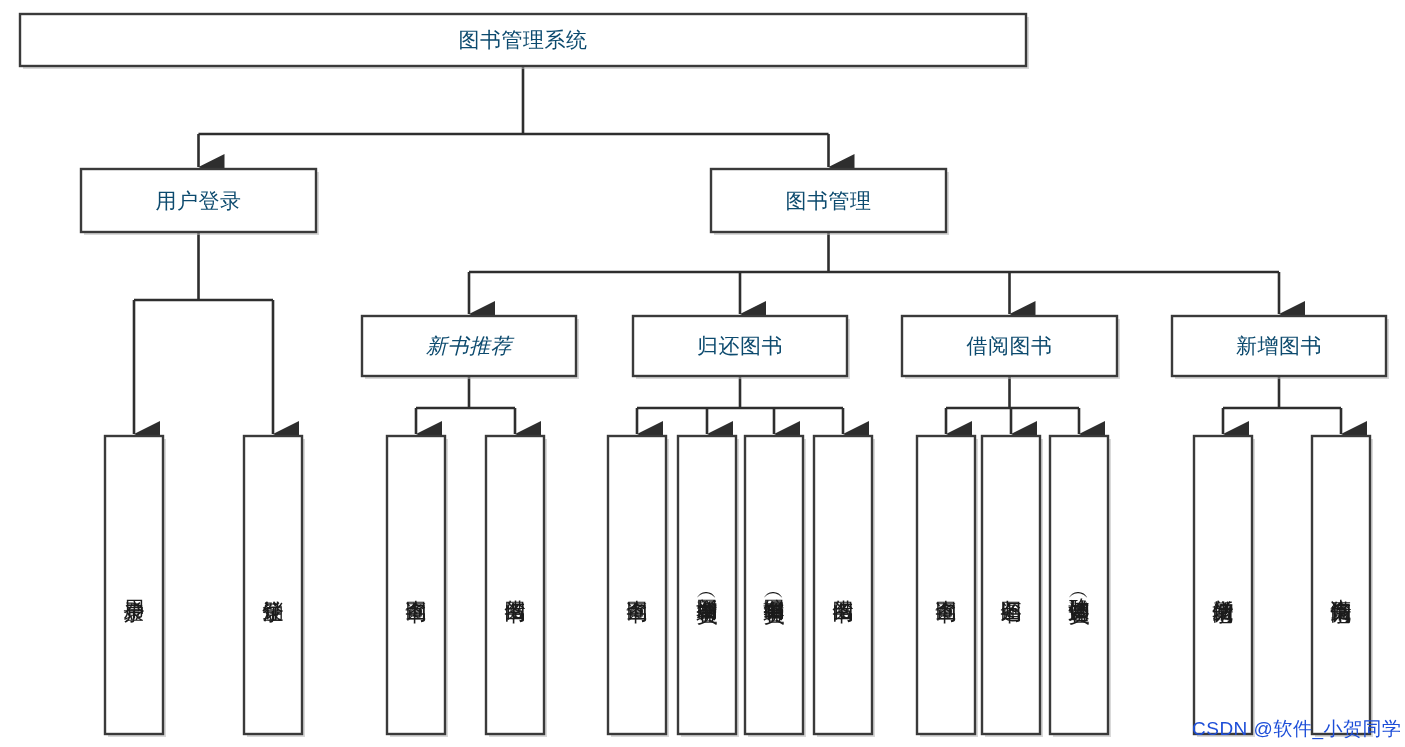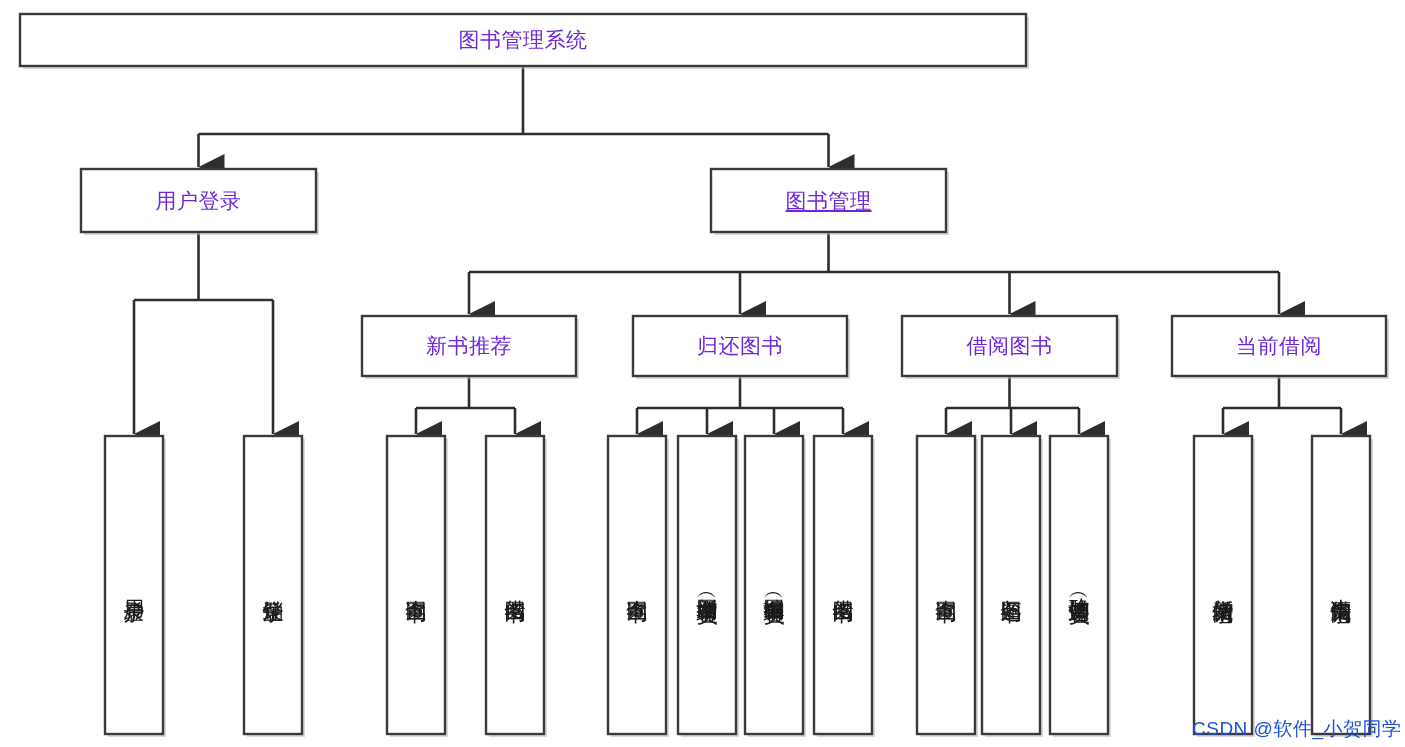--- a/index.html
+++ b/index.html
@@ -40,21 +40,21 @@
     stroke-linecap: butt;
   }
   .arrow-head {
     fill: #2e2e2e;
   }
   .node-label-h {
     position: absolute;
     display: flex;
     align-items: center;
     justify-content: center;
-    color: #6d28d9;
+    color: #0c4a6e;
     font-size: 21px;
     letter-spacing: 0.5px;
     white-space: nowrap;
     pointer-events: none;
     text-align: right;
   }
   .node-label-v {
     position: absolute;
     display: flex;
     align-items: center;
@@ -163,25 +163,25 @@
         <rect class="node-shadow" x="1197" y="439" width="58" height="298"></rect>
         <rect class="node-box" x="1194" y="436" width="58" height="298"></rect>
         <rect class="node-shadow" x="1315" y="439" width="58" height="298"></rect>
         <rect class="node-box" x="1312" y="436" width="58" height="298"></rect>
       </g>
   </svg>
 
   <div id="labels-layer">
       <div class="node-label-h" style="left: 20px; top: 14px; width: 1006px; height: 52px;">图书管理系统</div>
       <div class="node-label-h" style="left: 81px; top: 169px; width: 235px; height: 63px;">用户登录</div>
-      <div class="node-label-h" style="left: 711px; top: 169px; width: 235px; height: 63px; text-decoration: underline;">图书管理</div>
-      <div class="node-label-h" style="left: 362px; top: 316px; width: 214px; height: 60px;">新书推荐</div>
+      <div class="node-label-h" style="left: 711px; top: 169px; width: 235px; height: 63px;">图书管理</div>
+      <div class="node-label-h" style="left: 362px; top: 316px; width: 214px; height: 60px; font-style: italic;">新书推荐</div>
       <div class="node-label-h" style="left: 633px; top: 316px; width: 214px; height: 60px;">归还图书</div>
       <div class="node-label-h" style="left: 902px; top: 316px; width: 215px; height: 60px;">借阅图书</div>
-      <div class="node-label-h" style="left: 1172px; top: 316px; width: 214px; height: 60px;">当前借阅</div>
+      <div class="node-label-h" style="left: 1172px; top: 316px; width: 214px; height: 60px;">新增图书</div>
       <div class="node-label-v" style="left: 105px; top: 436px; width: 58px; height: 298px;">用户登录</div>
       <div class="node-label-v" style="left: 244px; top: 436px; width: 58px; height: 298px;">注销登录</div>
       <div class="node-label-v" style="left: 387px; top: 436px; width: 58px; height: 298px;">查询图书</div>
       <div class="node-label-v" style="left: 486px; top: 436px; width: 58px; height: 298px;">借阅图书</div>
       <div class="node-label-v" style="left: 608px; top: 436px; width: 58px; height: 298px;">查询图书</div>
       <div class="node-label-v" style="left: 678px; top: 436px; width: 58px; height: 298px;">新增图书（管理员）</div>
       <div class="node-label-v" style="left: 745px; top: 436px; width: 58px; height: 298px;">编辑图书（管理员）</div>
       <div class="node-label-v" style="left: 814px; top: 436px; width: 58px; height: 298px;">借阅图书</div>
       <div class="node-label-v" style="left: 917px; top: 436px; width: 58px; height: 298px;">查询图书</div>
       <div class="node-label-v" style="left: 982px; top: 436px; width: 58px; height: 298px;">归还图书</div>

